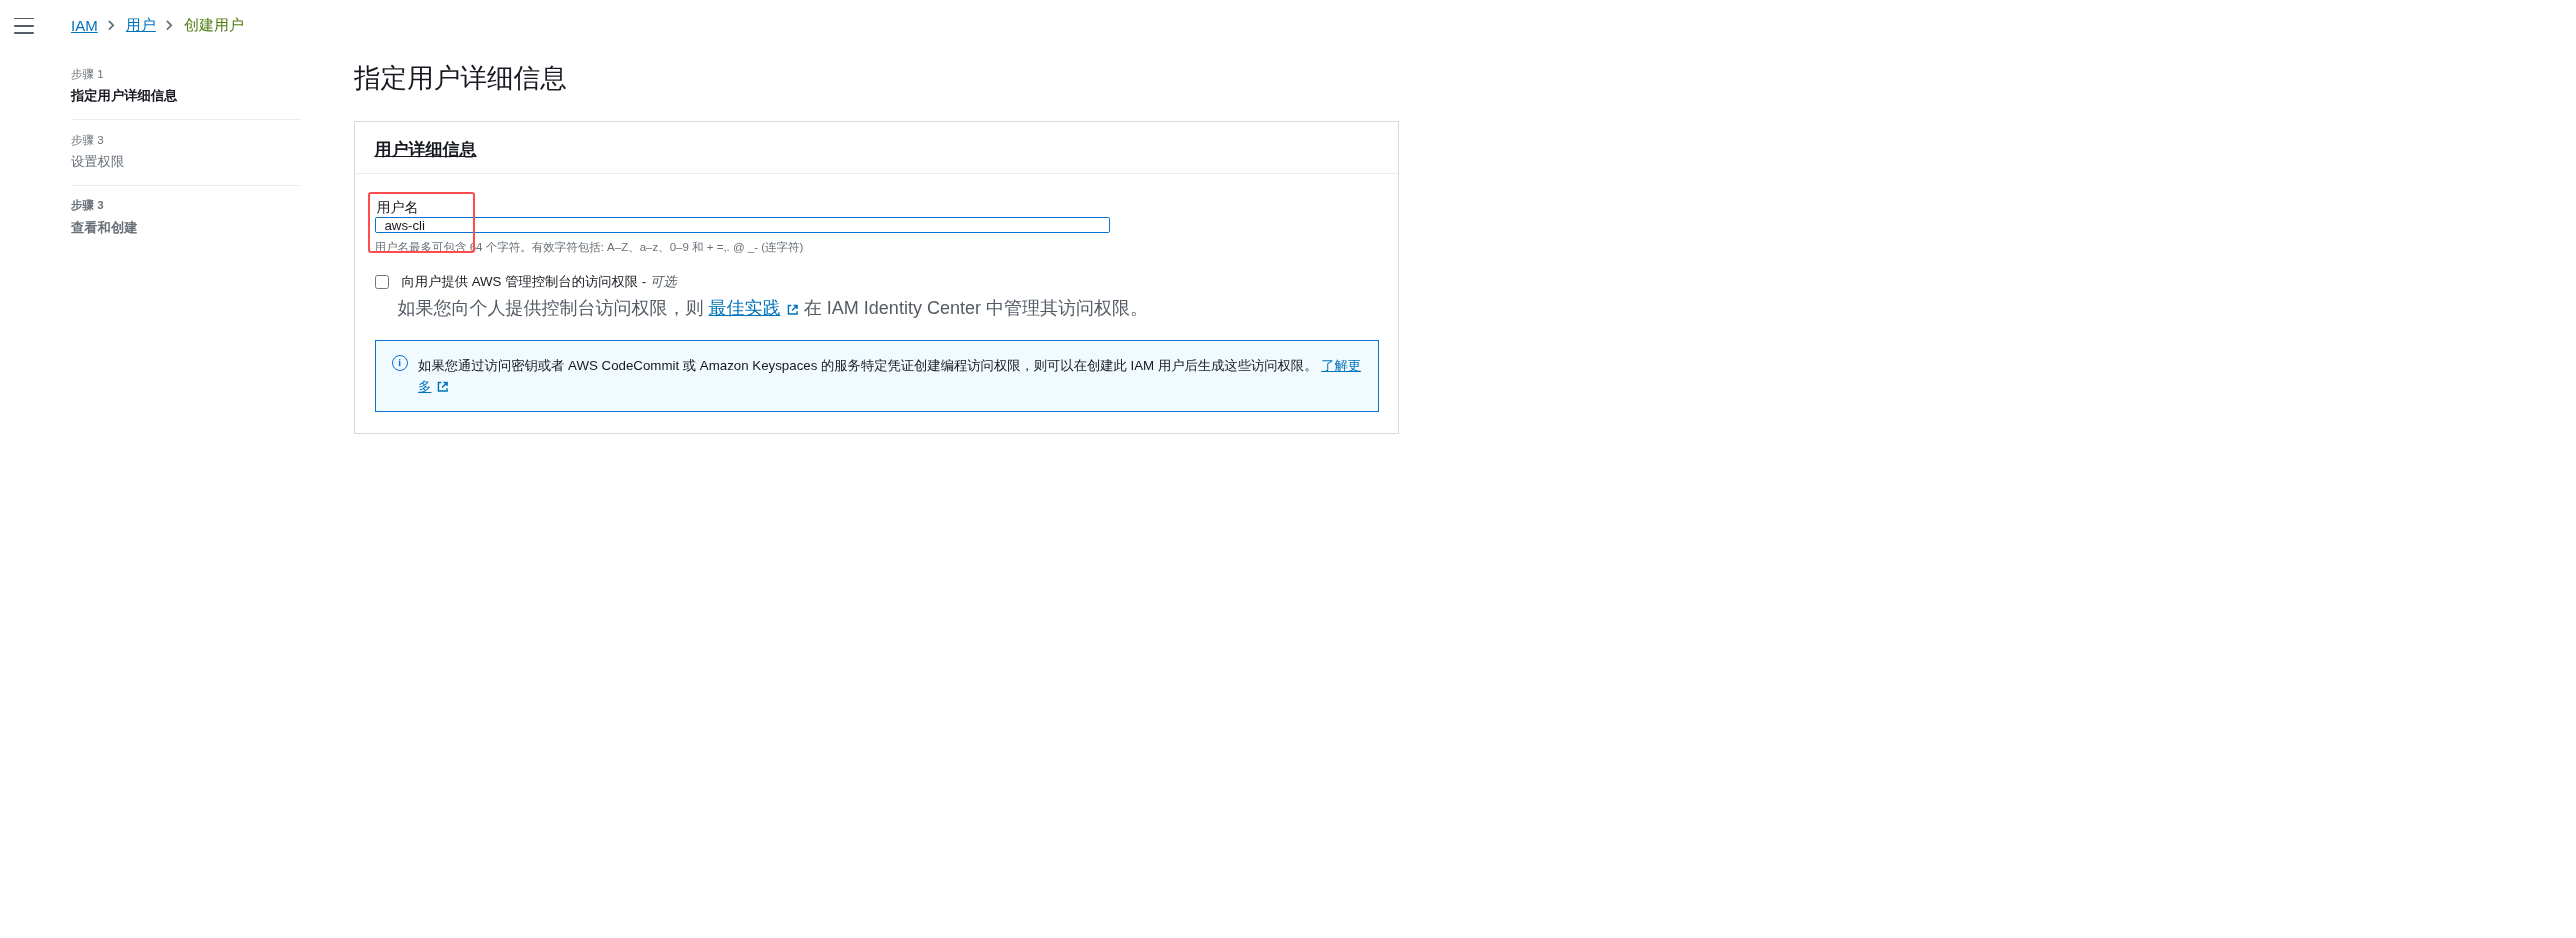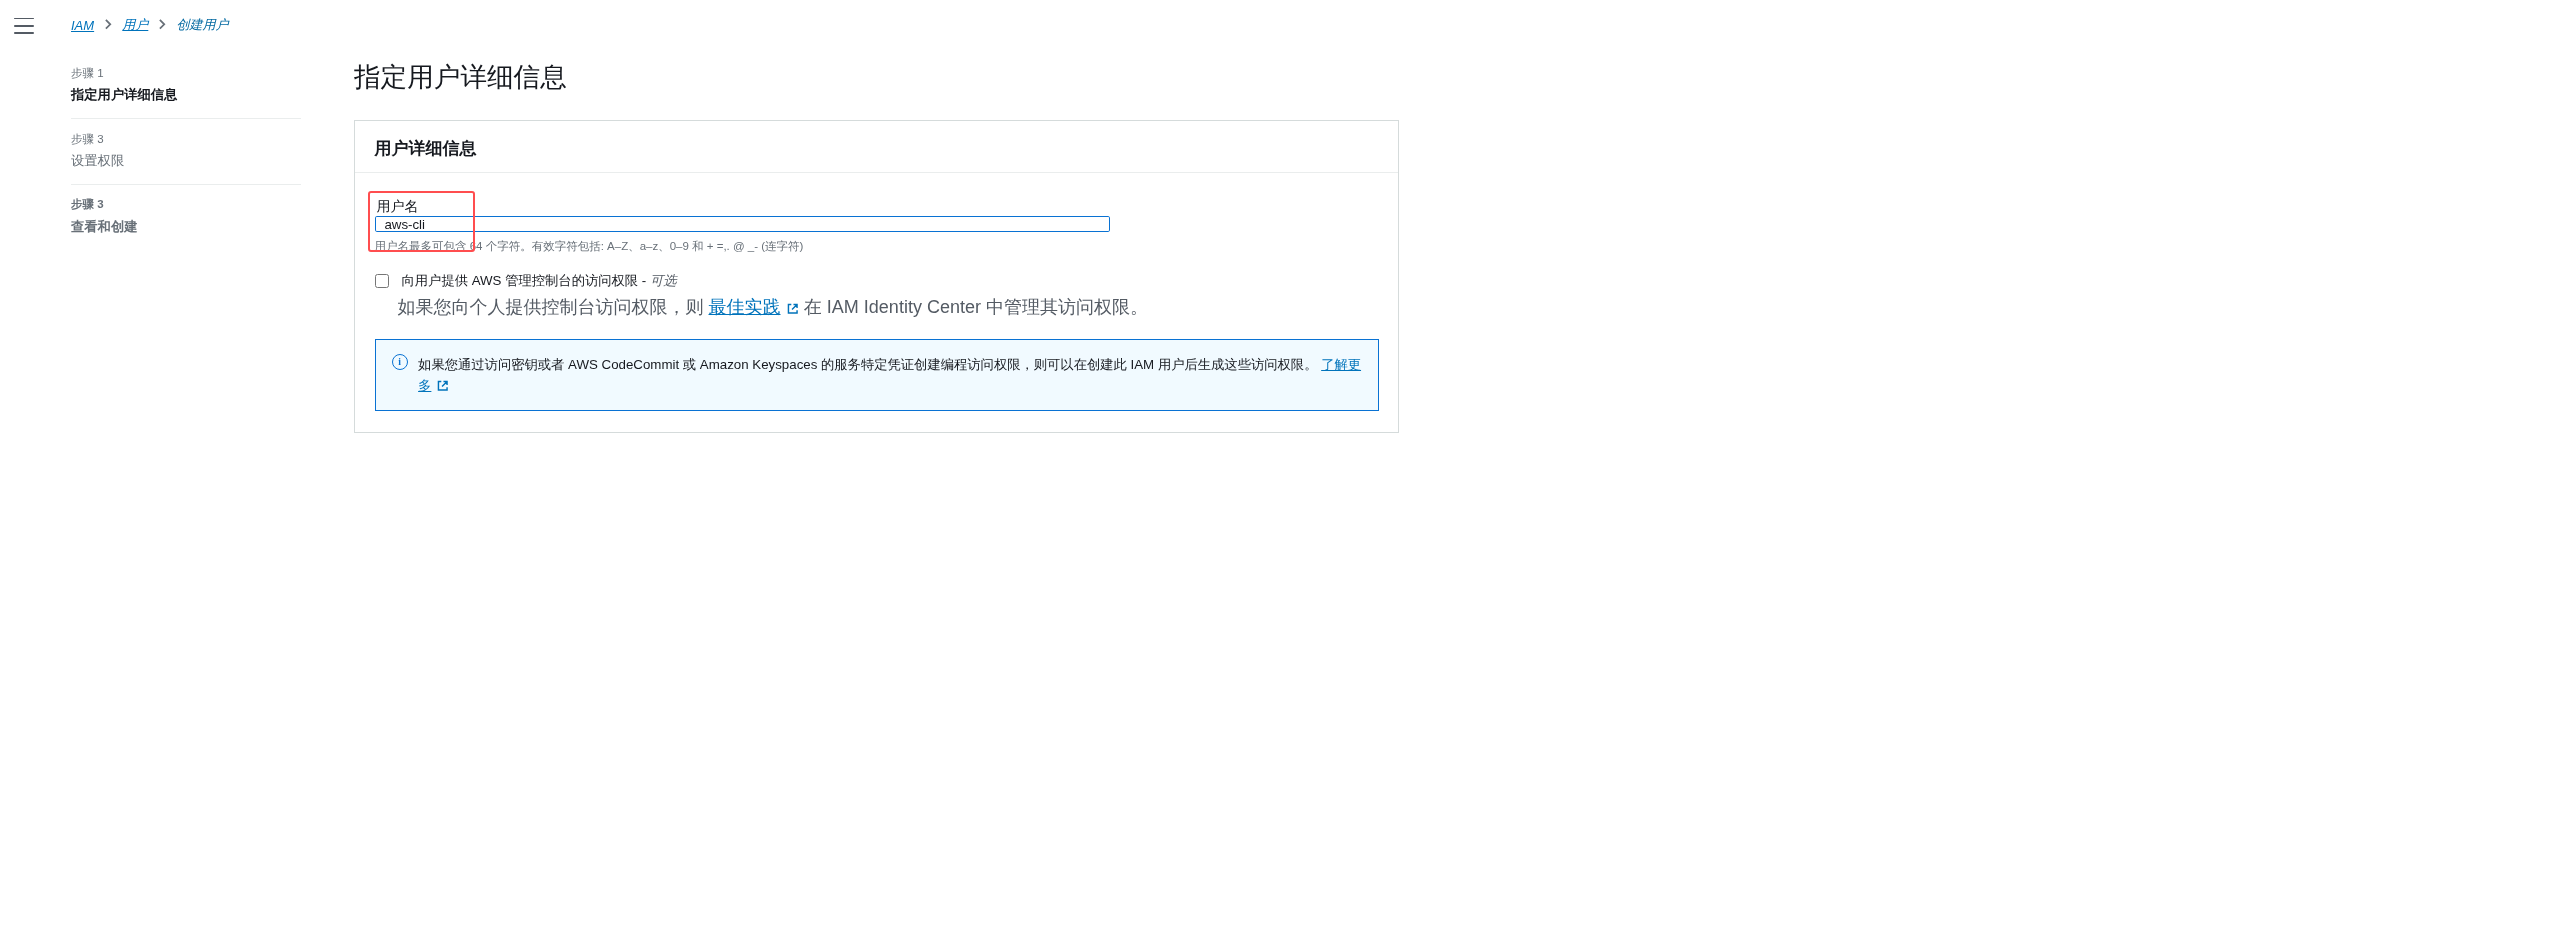--- a/index.html
+++ b/index.html
@@ -3,39 +3,39 @@
   <meta charset="utf-8">
   <style>
     * { margin: 0; padding: 0; box-sizing: border-box; }
     body { font-family: "Amazon Ember", "Helvetica Neue", Arial, sans-serif; background: #ffffff; color: #16191f; font-size: 12.4px; }
     .app { display: flex; width: 100%; min-height: 100vh; }
     .hamburger-col { width: 48px; padding-top: 17.7px; display: flex; justify-content: center; }
     .hamburger { width: 19.5px; height: 16px; display: flex; flex-direction: column; justify-content: space-between; cursor: pointer; }
     .hamburger span { height: 1.8px; background: #545b64; border-radius: 0.9px; }
     .content { flex: 1; padding: 16px 0 35px 0; }
 
-    .breadcrumb { display: flex; align-items: center; gap: 10.6px; padding: 0 23px 19.5px 23px; font-size: 13px; font-style: italic; }
+    .breadcrumb { display: flex; align-items: center; gap: 10.6px; padding: 0 23px 19.5px 23px; font-size: 15px; }
     .breadcrumb a { color: #0073bb; text-decoration: underline; }
-    .breadcrumb .current { color: #0369a1; }
+    .breadcrumb .current { color: #4d7c0f; }
     .chev { color: #687078; }
 
     .body-row { display: flex; gap: 53px; padding: 0 23px; }
 
     .steps { width: 230px; flex-shrink: 0; }
     .step { padding: 12.4px 0 14px 0; border-bottom: 0.9px solid #eaeded; }
     .step:last-child { border-bottom: none; font-weight: bold; }
     .step-label { font-size: 11.5px; color: #687078; margin-bottom: 5.3px; }
     .step-title { font-size: 13.3px; color: #687078; }
     .step.active .step-title { color: #16191f; font-weight: 700; }
 
     .main { flex: 1; max-width: 1045px; }
     .page-title { font-size: 26.6px; font-weight: 400; color: #16191f; margin: 5.3px 0 25px 0; }
 
     .panel { border: 0.9px solid #d5dbdb; background: #ffffff; }
-    .panel-header { padding: 16px 19.5px 12.4px 19.5px; border-bottom: 0.9px solid #eaeded; }
+    .panel-header { padding: 16px 19.5px 12.4px 19.5px; border-bottom: 0.9px solid #eaeded; text-decoration: underline; }
     .panel-header h2 { font-size: 17px; font-weight: 700; }
     .panel-body { padding: 17.7px 19.5px 21px 19.5px; }
 
     .field-label { font-size: 14px; color: #16191f; margin-bottom: 7px; display: inline-block; }
     .highlight-box { border: 2.7px solid #ff4d4f; border-radius: 3px; padding: 5.3px 7px 0 7px; display: inline-block; margin-bottom: -1.8px; position: relative; z-index: 2; }
 
     .text-input { width: 100%; max-width: 735px; height: 16px; border: 0.9px solid #0972d3; border-radius: 1.8px; padding: 0 8.9px; font-size: 13.3px; outline: none; color: #16191f; margin-top: -3.5px; }
     .hint { font-size: 11.5px; color: #687078; margin-top: 7px; }
 
     .checkbox-row { display: flex; gap: 13px; margin-top: 17.7px; align-items: flex-start; }

